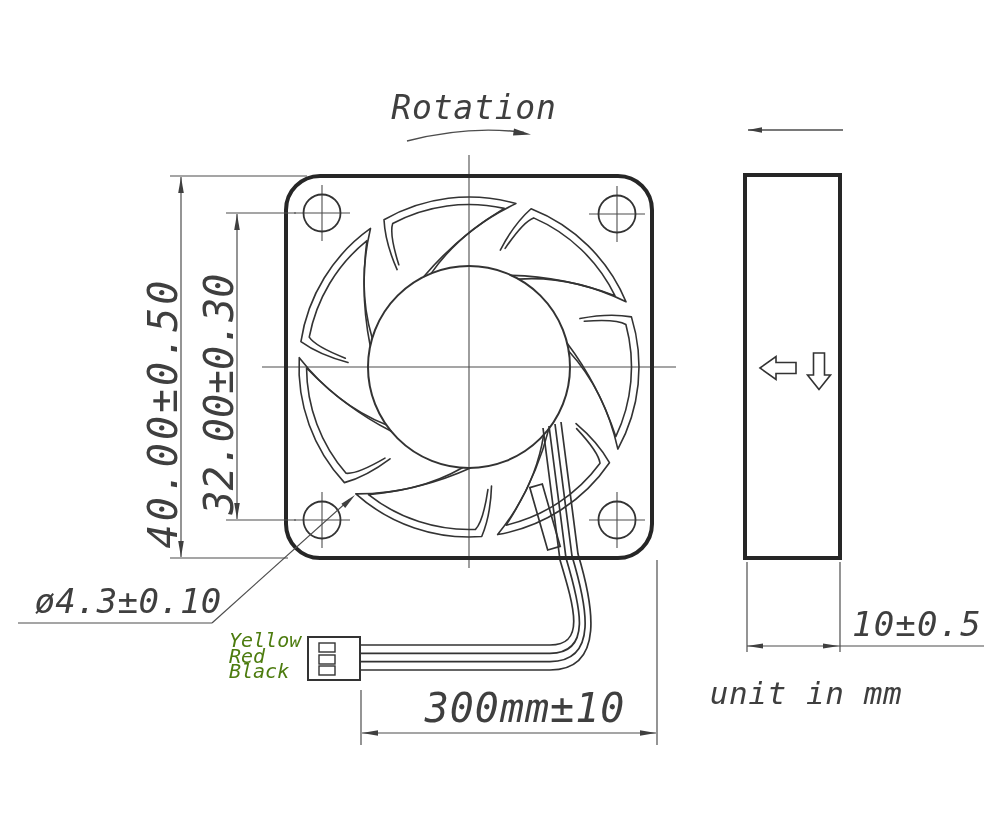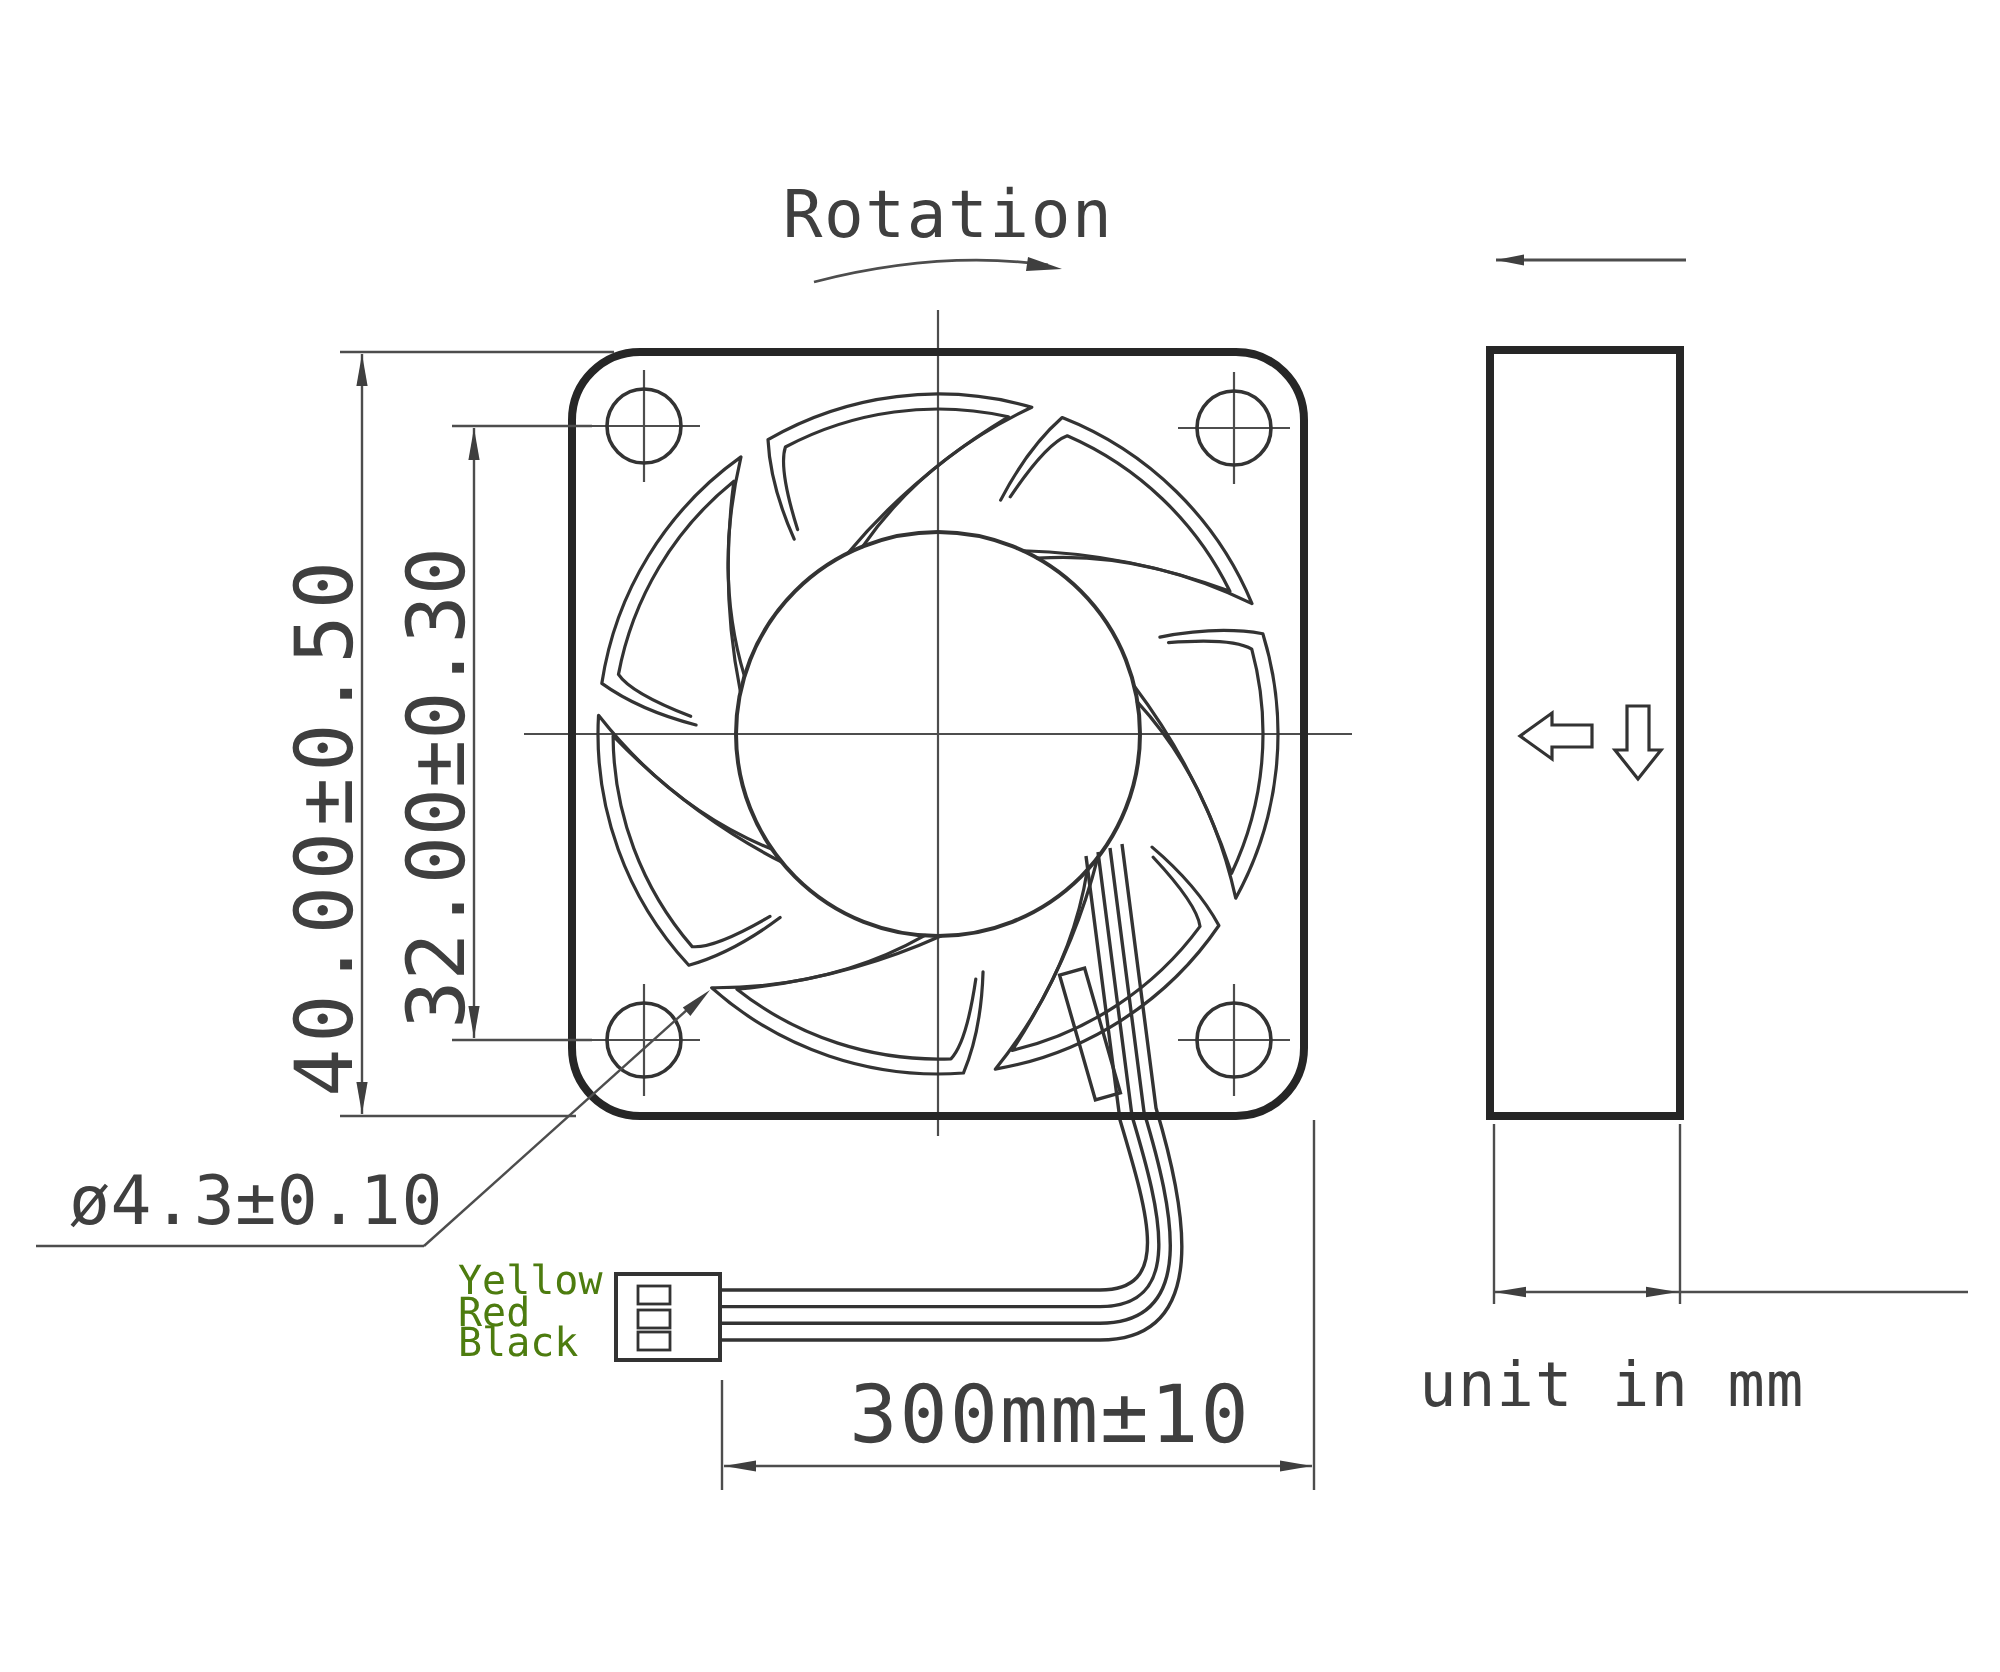--- a/index.html
+++ b/index.html
@@ -2,20 +2,21 @@
 <html><head>
 <meta charset="utf-8">
 <style>
   html,body{margin:0;padding:0;background:#ffffff;}
   .canvas{
     position:relative;
     width:1000px;height:836px;
     background:#ffffff;
     font-family:"DejaVu Sans Mono", "Liberation Mono", monospace;
     overflow:hidden;
+    font-style:italic;
   }
   .canvas svg{position:absolute;left:0;top:0;}
   .lbl{
     position:absolute;
     color:#3f3f3f;
     white-space:nowrap;
     transform:translate(-50%,-50%);
     user-select:none;
   }
   .lbl.vert{transform:translate(-50%,-50%) rotate(-90deg);}
@@ -153,20 +154,21 @@
   </g>
 </svg>
 
 <div class="lbl rot" style="left:474px;top:107px;">Rotation</div>
 
 <div class="lbl vert d40" style="left:163px;top:413px;">40.00±0.50</div>
 <div class="lbl vert d32" style="left:219px;top:394px;">32.00±0.30</div>
 
 <div class="lbl dia" style="left:112px;top:601px;">ø4.3±0.10</div>
 <div class="lbl cab" style="left:513px;top:708px;">300mm±10</div>
+<div class="lbl thk" style="left:917px;top:624px;">10±0.5</div>
 <div class="lbl note" style="left:806px;top:693px;">unit in mm</div>
 
 <div class="wires-lbl">
   <div>Yellow</div>
   <div>Red</div>
   <div>Black</div>
 </div>
 
 </div>
 

